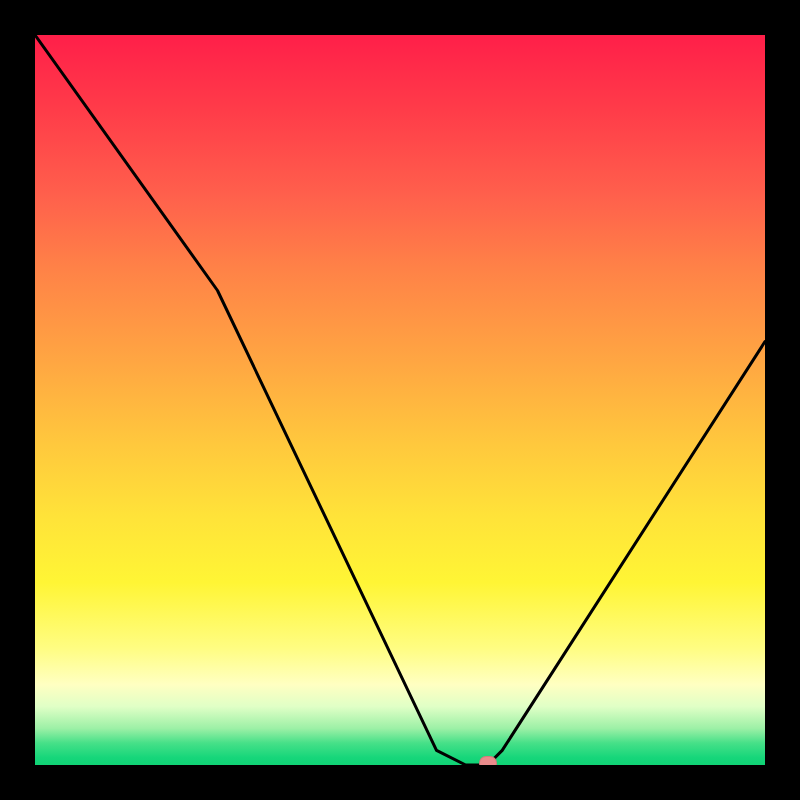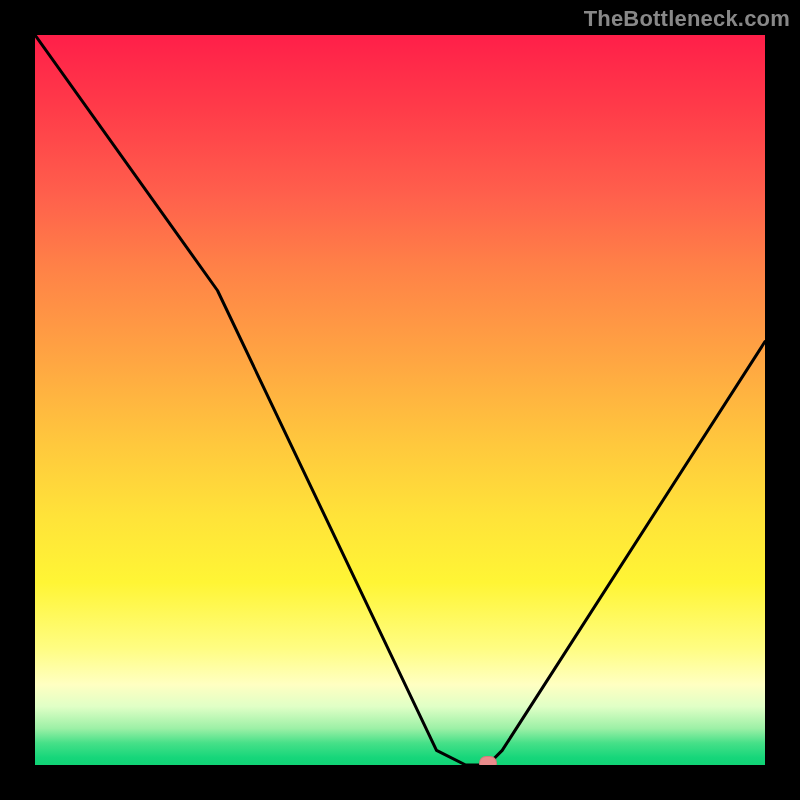--- a/index.html
+++ b/index.html
@@ -83,21 +83,20 @@
     border-radius: 7px;
     background: #e98b8b;
     box-shadow: 0 0 0 1px rgba(0,0,0,0.1) inset;
   }
 </style>
 </head>
 <body>
 
 <div class="frame">
 
-  <div class="watermark">TheBottleneck.com</div>
 
   <div class="plot">
     <div class="gradient"></div>
 
     <svg class="curve" viewBox="0 0 730 730" preserveAspectRatio="none">
       <path id="curve-path" d="M0.0 0.0 L182.5 255.5 L401.5 715.4 L430.7 730.0 L452.6 730.0 L467.2 715.4 L730.0 306.6" fill="none" stroke-width="3" stroke-linejoin="round" stroke-linecap="round" stroke="#000000"></path>
     </svg>
 
     <div id="marker" class="marker" style="left: 443.6px; top: 721px; background: rgb(233, 139, 139);"></div>
   </div>

